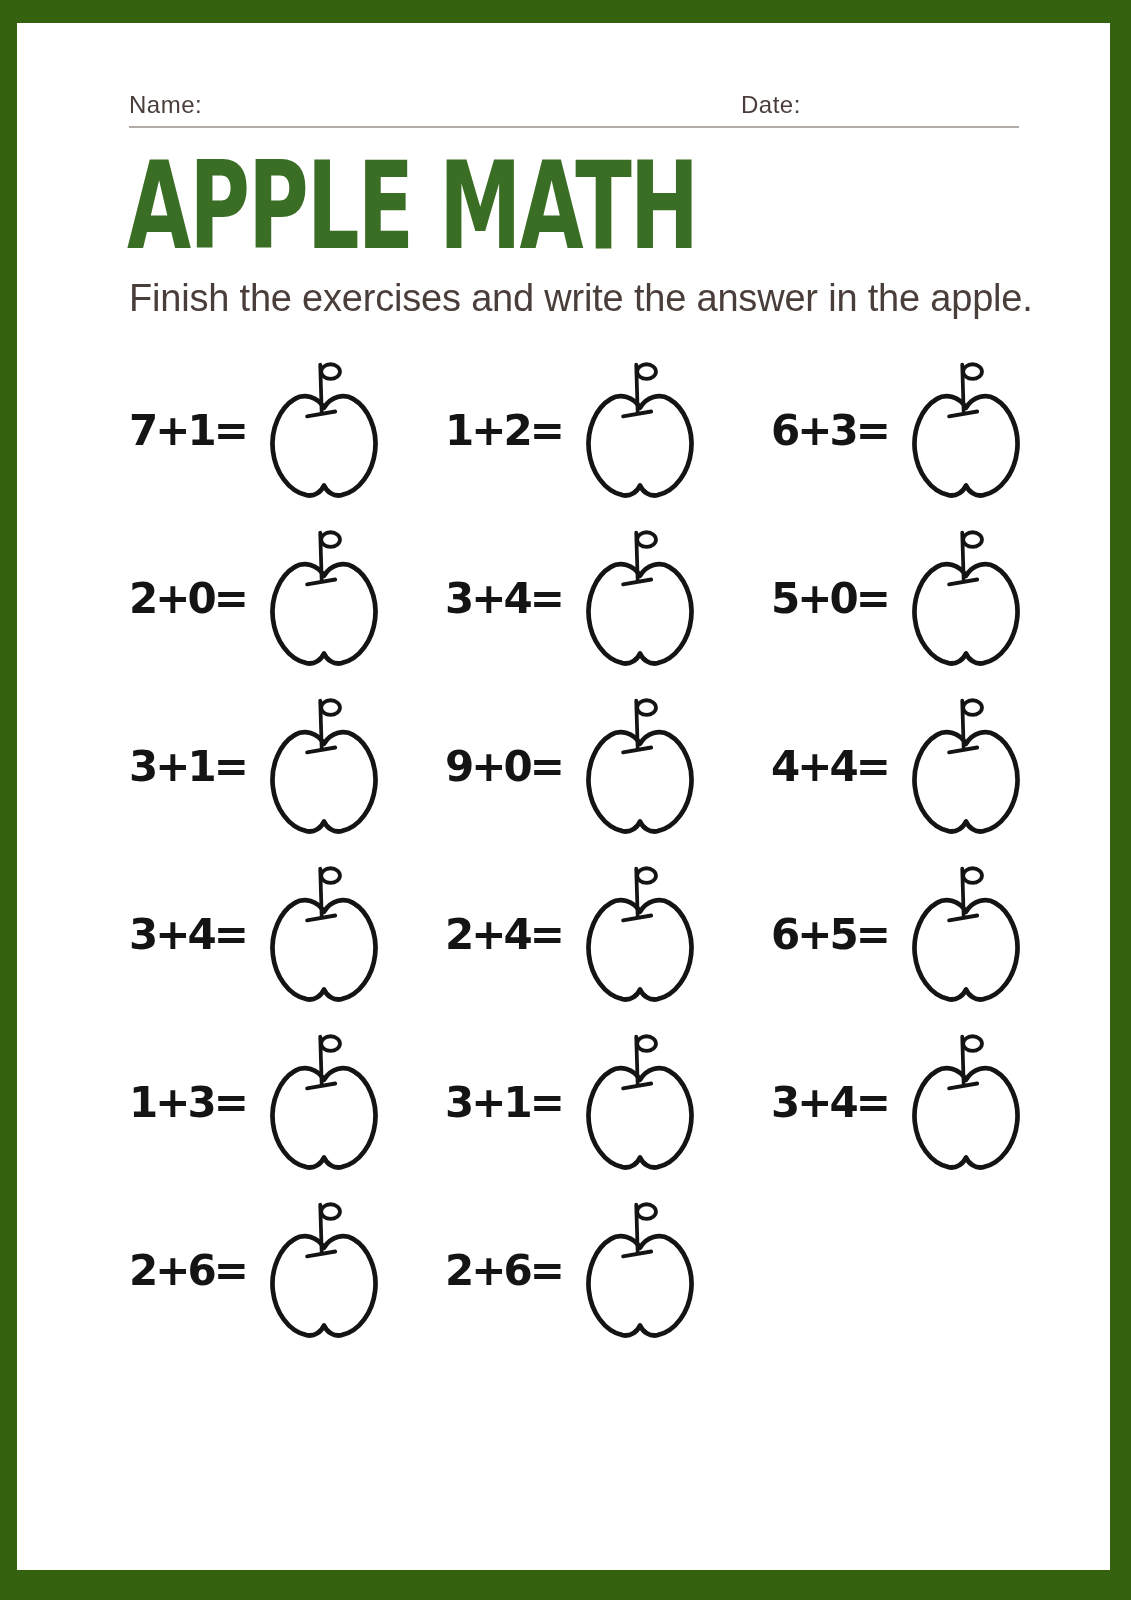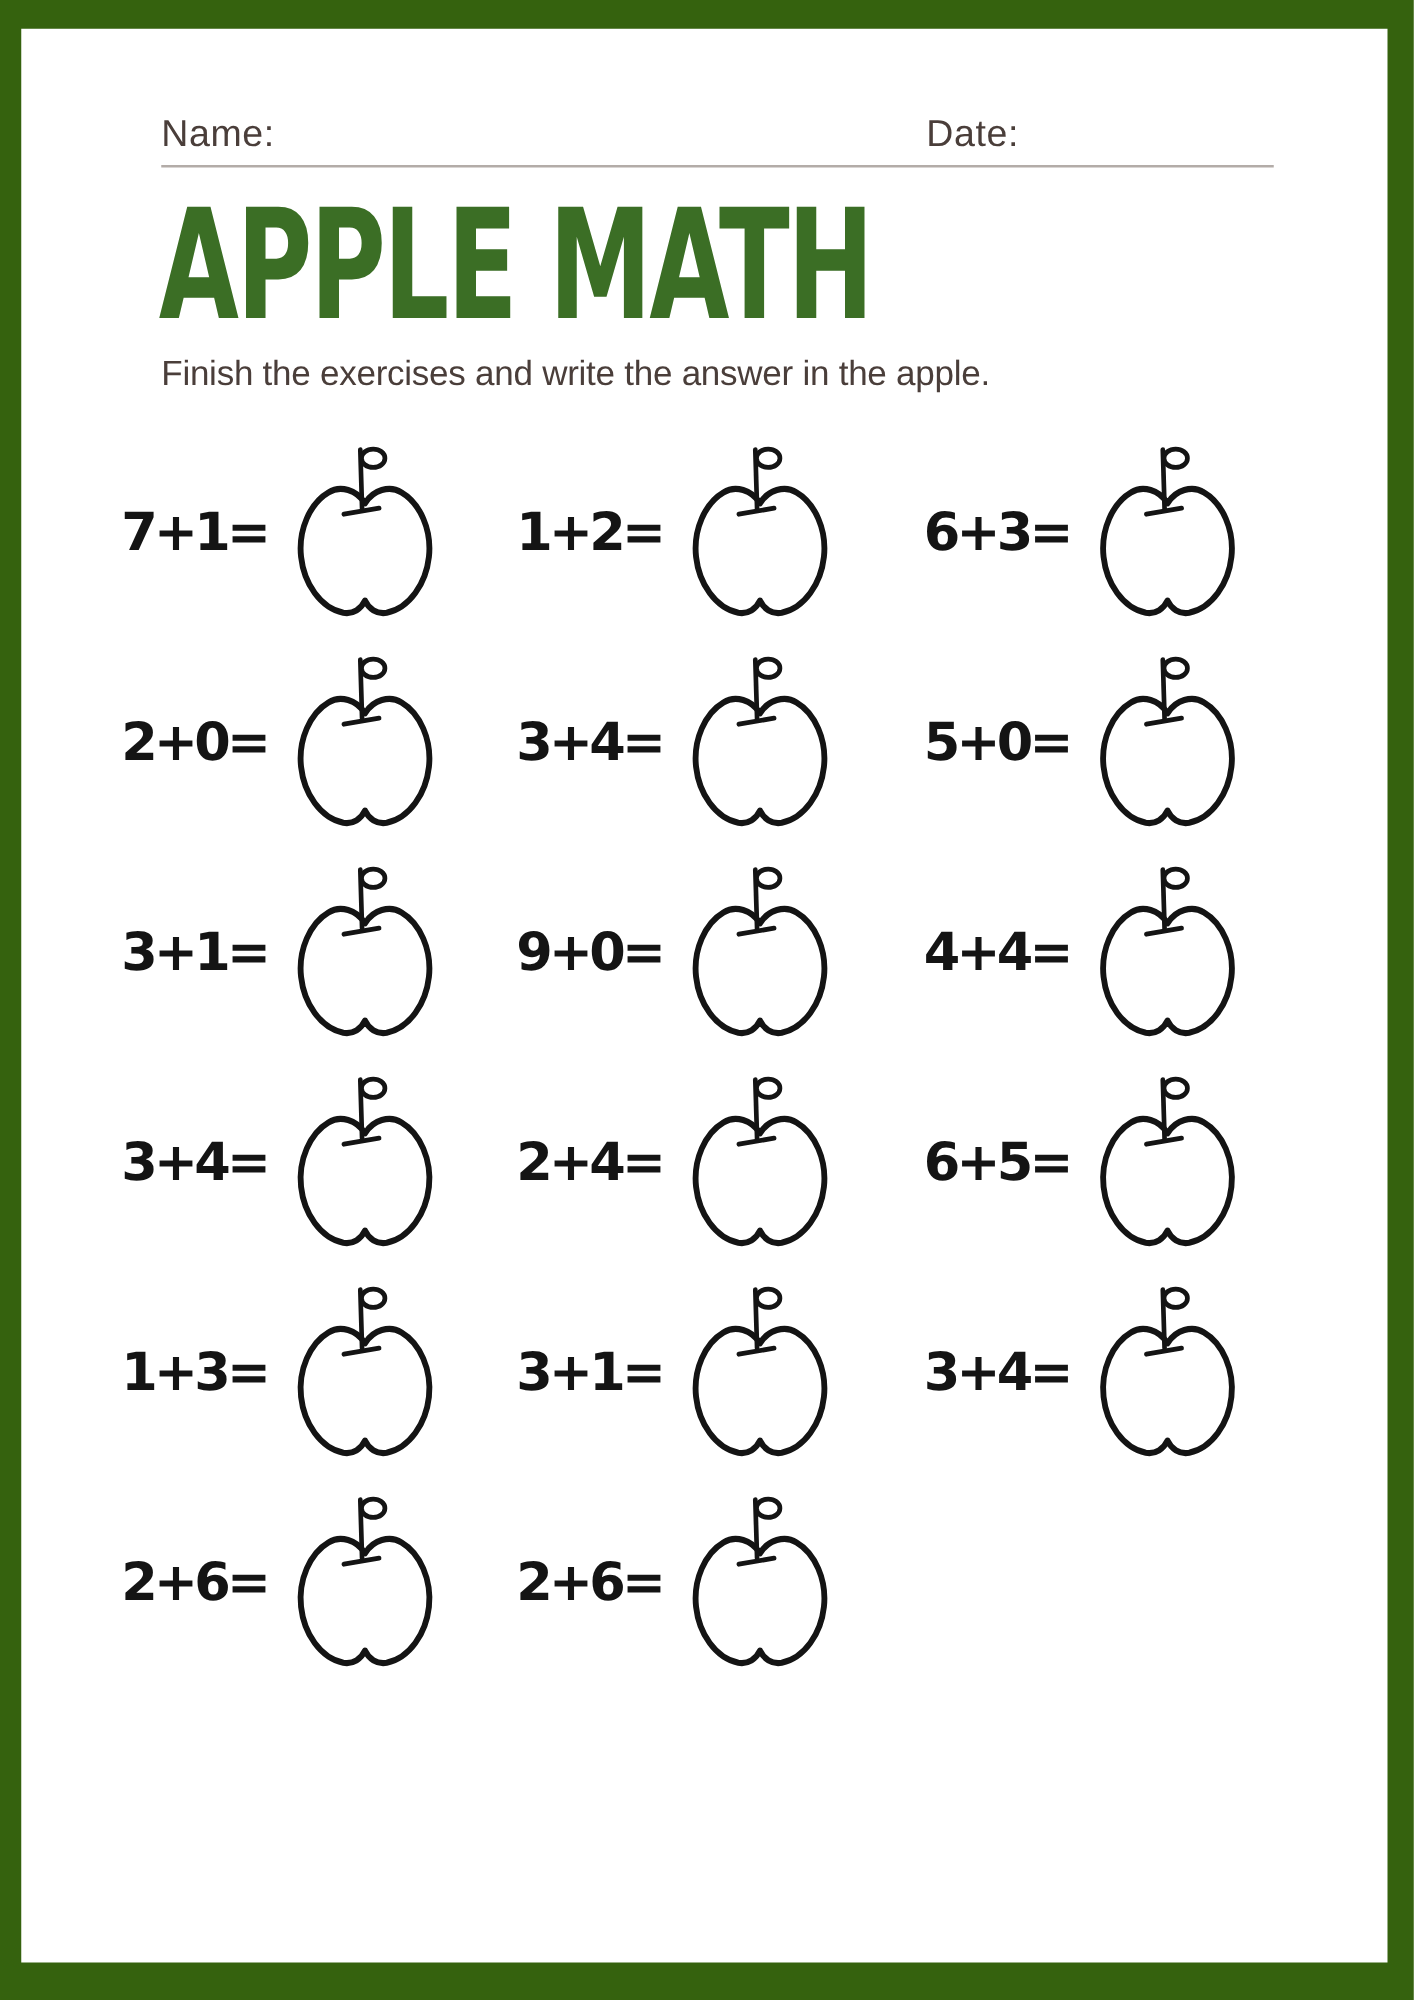--- a/index.html
+++ b/index.html
@@ -23,47 +23,47 @@
   .content{position:relative;width:100%;height:100%;}
   
   .header{
     position:relative;
     margin:68px 0 0 112px;
     width:890px;
     border-bottom:2px solid var(--rule);
     padding-bottom:7px;
   }
   .field-label{
-    font-size:30px;
+    font-size:24px;
     color:var(--text-brown);
     letter-spacing:.5px;
   }
   .date-label{position:absolute;left:612px;top:0;}
   
   .title{
     margin:14px 0 0 110px;
     font-family:"DejaVu Sans", sans-serif;
     font-weight:bold;
     font-size:122px;
     line-height:1.06;
     color:var(--title-color);
     letter-spacing:-3px;
     transform:scaleX(.68);
     transform-origin:left center;
     white-space:nowrap;
   }
   .subtitle{
     margin:6px 0 0 112px;
-    font-size:28px;
+    font-size:38px;
     color:var(--text-brown);
     letter-spacing:-.2px;
   }
   
   .grid{
-    margin:26px 0 0 80px;
+    margin:26px 0 0 112px;
     display:grid;
     grid-template-columns:316px 326px auto;
     grid-auto-rows:168px;
   }
   .cell{display:flex;align-items:center;gap:18px;}
   .q{
     width:116px;
     flex-shrink:0;
     font-family:"DejaVu Sans", sans-serif;
     font-weight:bold;

